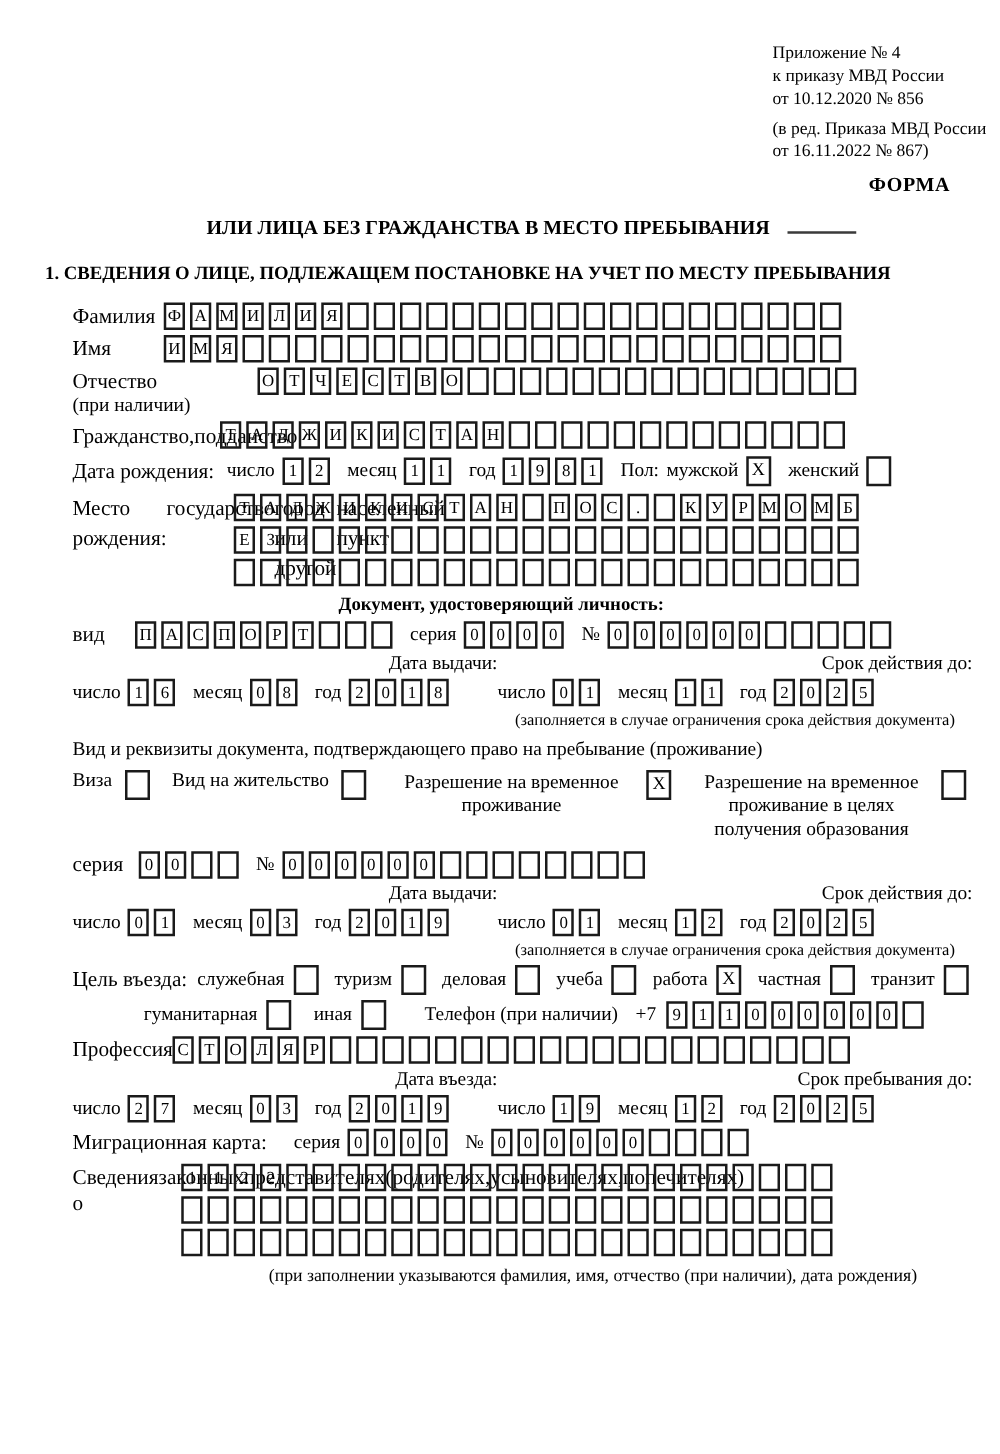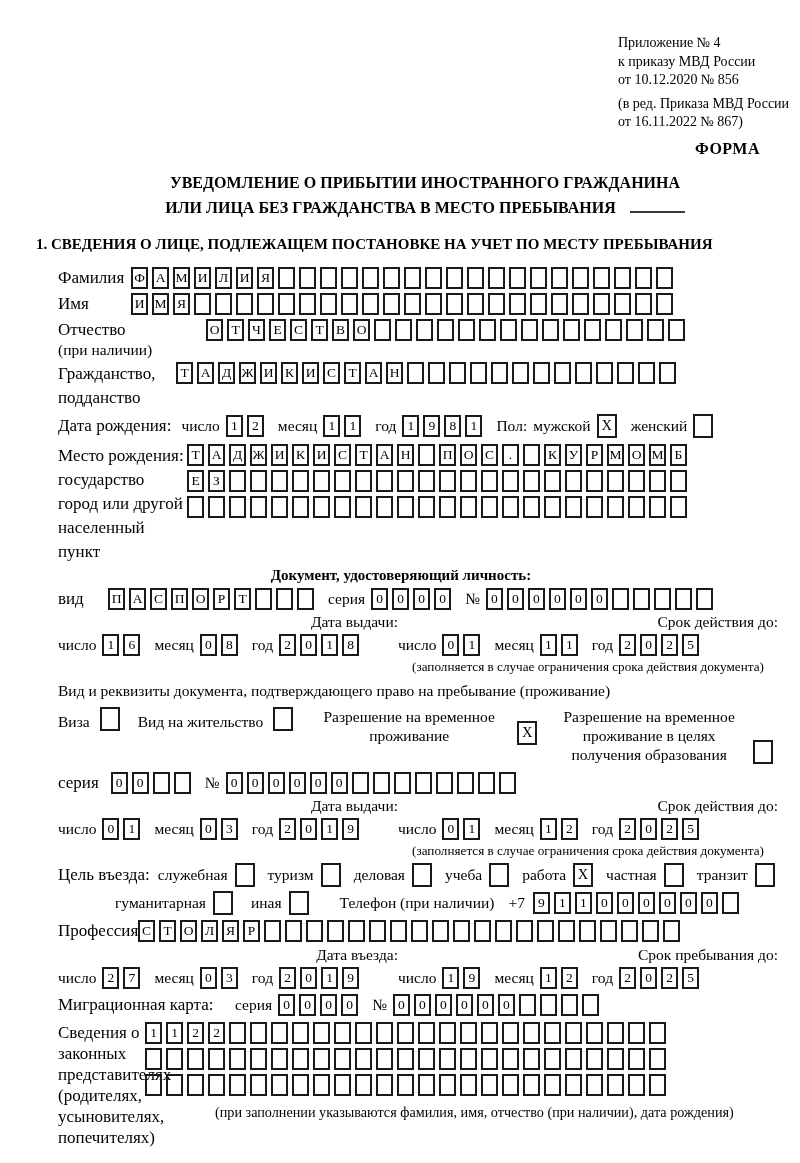--- a/index.html
+++ b/index.html
@@ -9,40 +9,40 @@
   .appendix{margin-left:560px;width:200px;font-size:14px;line-height:18.5px}
   .appendix .gap{margin-top:5px}
   .forma{margin-top:8px;padding-right:32px;text-align:right;font-weight:bold;font-size:16px;letter-spacing:.5px}
   .title{margin-top:12px;text-align:center;font-weight:bold;font-size:16px;line-height:25px}
   .blank{display:inline-block;width:55px;height:15px;border-bottom:2px solid #3a3a3a;margin-left:14px}
   .sect{margin:16px 0 14px -22px;font-weight:bold;font-size:15px;white-space:nowrap}
   .frow{display:flex;align-items:center;margin-bottom:4px}
   .frow.top{align-items:flex-start}
   .flabel{flex:0 0 auto;font-size:17px}
   .w73{width:73px}.w148{width:148px}.w118{width:118px}.w129{width:129px}.w50{width:50px}.w80{width:80px}.w177{width:177px}.w87{width:87px}
-  .stack{display:flex;flex-direction:column;line-height:24px}
+  .stack{display:flex;flex-direction:row;line-height:24px}
   .stackcells{display:flex;flex-direction:column}
   .stackcells .cells{margin-bottom:4px}
   .cells{display:flex;flex:0 0 auto}
   .cell{width:17px;height:22px;border:2px solid #1a1a1a;margin-right:4px;display:inline-flex;align-items:center;justify-content:center;font-size:13.5px;line-height:1}
   .cb .cell{width:20px;height:24px;font-size:14.5px}
   .dl{margin:0 6px 0 10px;white-space:nowrap}
   .dl.first{margin-left:0}
   .subnote{margin:-2px 0 4px 0;line-height:17px;font-size:15.5px}
   .docheading{text-align:center;font-weight:bold;font-size:15px;margin:2px 48px 4px 0;line-height:18px}
   .datecols{display:flex;margin-bottom:5px}
   .datecol{display:flex;flex-direction:column}
   .datecol.left{width:340px}
   .datecol.right{width:380px}
   .dhead{text-align:right;font-size:15.5px;line-height:16px;margin-bottom:4px}
   .drow{display:flex;align-items:center}
   .limnote{font-size:13.2px;line-height:15px;margin-top:3px;text-align:center;white-space:nowrap}
   .plain{line-height:24px;font-size:15.5px}
   .permitrow{display:flex;align-items:flex-start;margin:4px 0 8px 0}
-  .pitem{display:flex;align-items:flex-end;margin-right:14px}
+  .pitem{display:flex;align-items:flex-start;margin-right:14px}
   .pitem .cells{margin-left:10px;margin-top:0}
   .wrapbox{width:196px;text-align:center;font-size:15.5px;line-height:19px}
   .pair{display:flex;align-items:center;margin-right:9px;white-space:nowrap}
   .pair .cells{margin-left:7px}
   .indent57{margin-left:57px}
   .phone-label{margin:0 14px 0 18px;white-space:nowrap}
   .repnote{font-size:14.2px;line-height:17px;margin:4px 0 0 70px;white-space:nowrap}
 </style>
 </head>
 <body>
@@ -53,21 +53,20 @@
     <div>Приложение № 4</div>
     <div>к приказу МВД России</div>
     <div>от 10.12.2020 № 856</div>
     <div class="gap">(в ред. Приказа МВД России</div>
     <div>от 16.11.2022 № 867)</div>
   </div>
 
   <div class="forma">ФОРМА</div>
 
   <div class="title">
-    <div>УВЕДОМЛЕНИЕ О ПРИБЫТИИ ИНОСТРАННОГО ГРАЖДАНИНА</div>
     <div><span>ИЛИ ЛИЦА БЕЗ ГРАЖДАНСТВА В МЕСТО ПРЕБЫВАНИЯ</span><span class="blank"></span></div>
   </div>
 
   <div class="sect">1. СВЕДЕНИЯ О ЛИЦЕ, ПОДЛЕЖАЩЕМ ПОСТАНОВКЕ НА УЧЕТ ПО МЕСТУ ПРЕБЫВАНИЯ</div>
 
   <div class="frow">
     <span class="flabel w73">Фамилия</span>
     <span class="cells">
         <span class="cell">Ф</span>
         <span class="cell">А</span>

